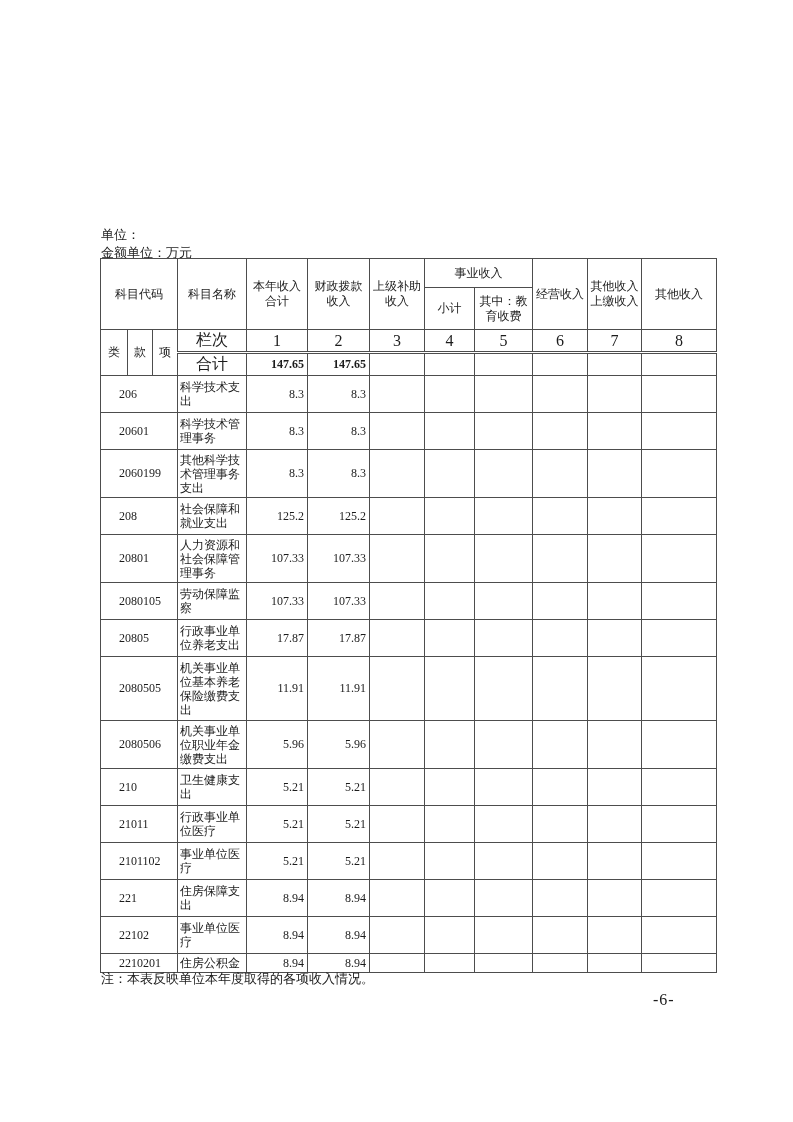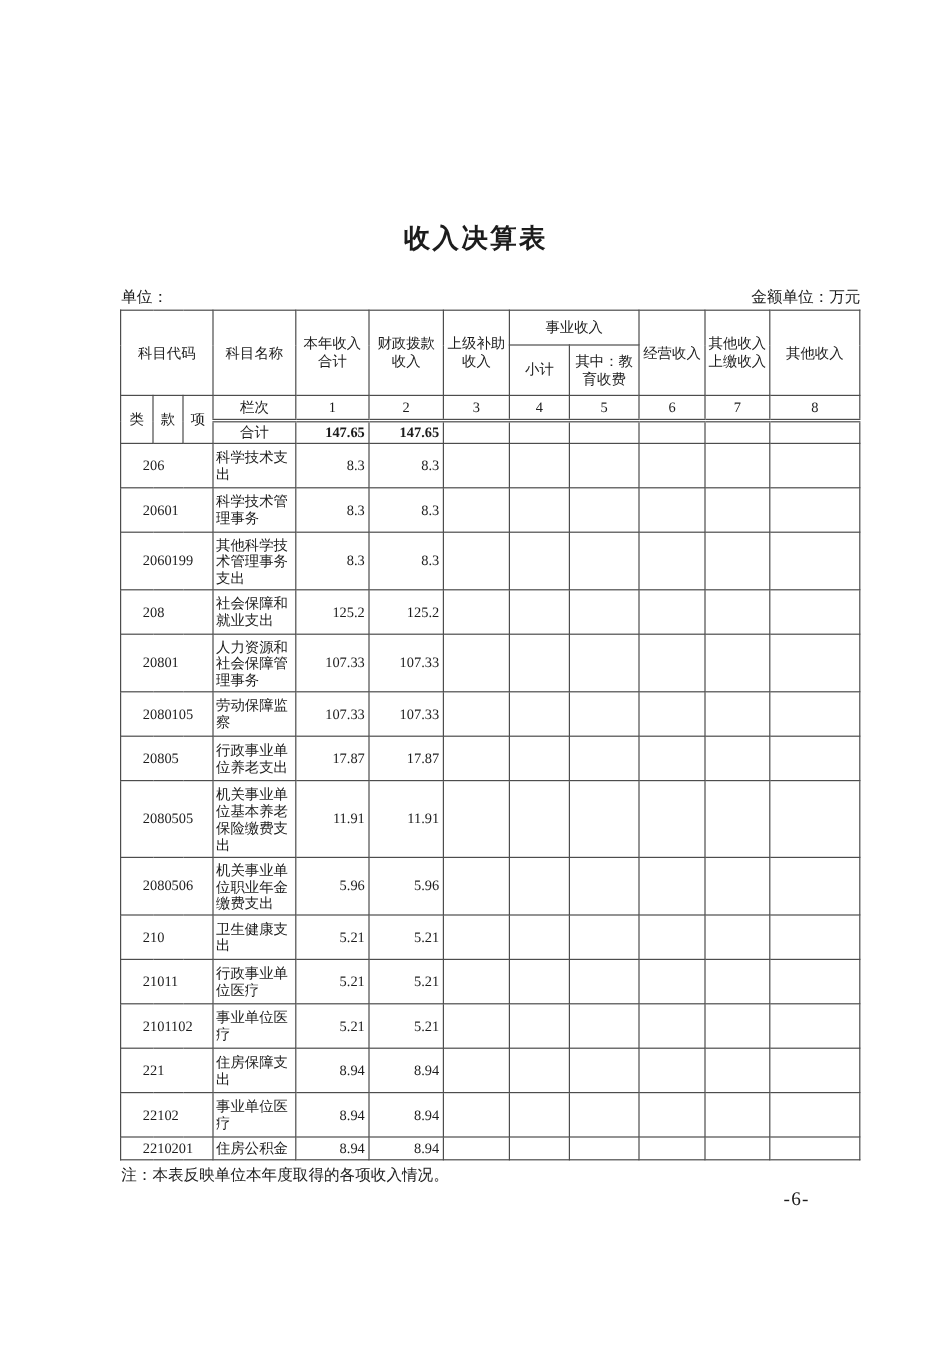--- a/index.html
+++ b/index.html
@@ -11,60 +11,59 @@
   .doc-title {
     position:absolute; top:184px; left:0; width:793px;
     text-align:center; font-family:"Liberation Sans","DejaVu Sans",sans-serif;
     font-size:22px; font-weight:bold; letter-spacing:2px;
   }
   .doc-code {
     position:absolute; top:220px; left:101px; width:616px;
     text-align:right; font-size:12px;
   }
   .unit-row {
-    position:absolute; top:239px; left:101px; width:616px;
-    display:flex; justify-content:space-between; font-size:13px;
+    position:absolute; top:226px; left:101px; width:616px;
+    display:flex; justify-content:space-between; font-size:13px;flex-direction:column;
   }
   table.income-table {
     position:absolute; top:258px; left:100px; width:617px;
     border-collapse:collapse; table-layout:fixed;
   }
   .income-table th, .income-table td {
     border:1px solid #4d4d4d; padding:0; vertical-align:middle;
     font-weight:normal; overflow:hidden;
   }
   .income-table th {
     font-size:12px; text-align:center; white-space:pre-line; line-height:15px;
   }
   tr.hrA { height:29px; }
   tr.hrB { height:42px; }
   tr.hrC { height:21px; }
   tr.hrD { height:18px; }
-  td.center { text-align:center; font-size:12px; }
+  td.center { text-align:center; font-size:16px; }
   td.num { text-align:right; font-size:12px; padding-right:3px; }
   td.code { text-align:left; font-size:12px; padding-left:18px; }
   td.name {
     text-align:left; font-size:12px; padding:1px 2px; line-height:14px;
     word-break:break-all;
   }
   tr.total-row td { border-top:3px double #4d4d4d; }
   tr.total-row td.num { font-weight:bold; }
   tr.rh1 { height:19px; }
   tr.rh2 { height:37px; }
   tr.rh3 { height:48px; }
   tr.rh4 { height:64px; }
   .note { position:absolute; top:970px; left:101px; font-size:13px; }
   .page-num { position:absolute; top:991px; left:653px; font-size:16px; letter-spacing:1px; }
 </style>
 </head>
 <body>
 
 <div class="page">
 
-  <div class="doc-title">收入决算表</div>
 
 
   <div class="unit-row">
     <span>单位：</span>
     <span>金额单位：万元</span>
   </div>
 
   <table class="income-table">
     <colgroup>
       <col style="width:27px">

